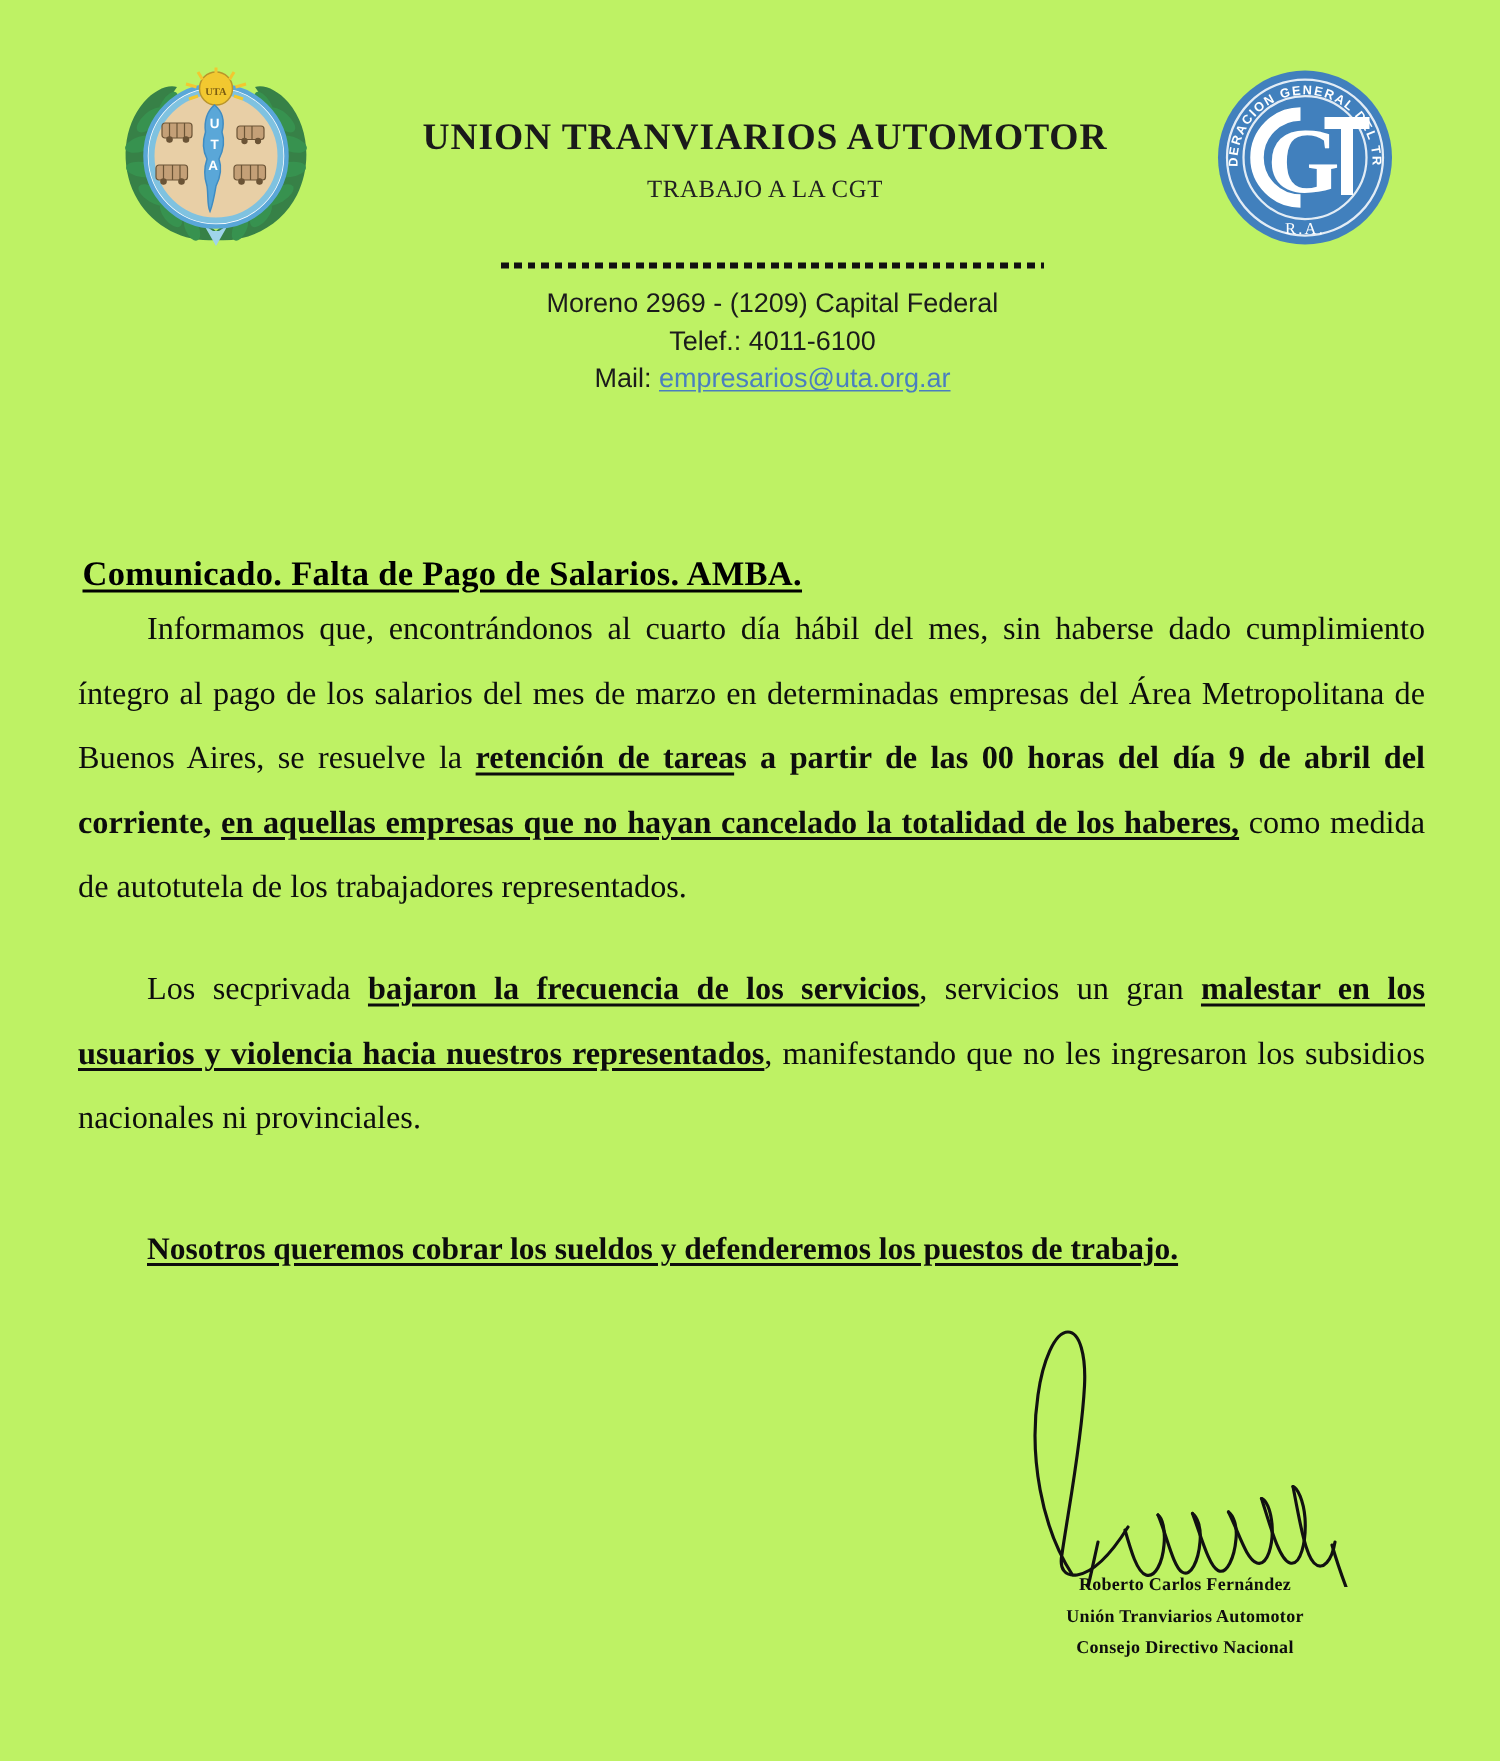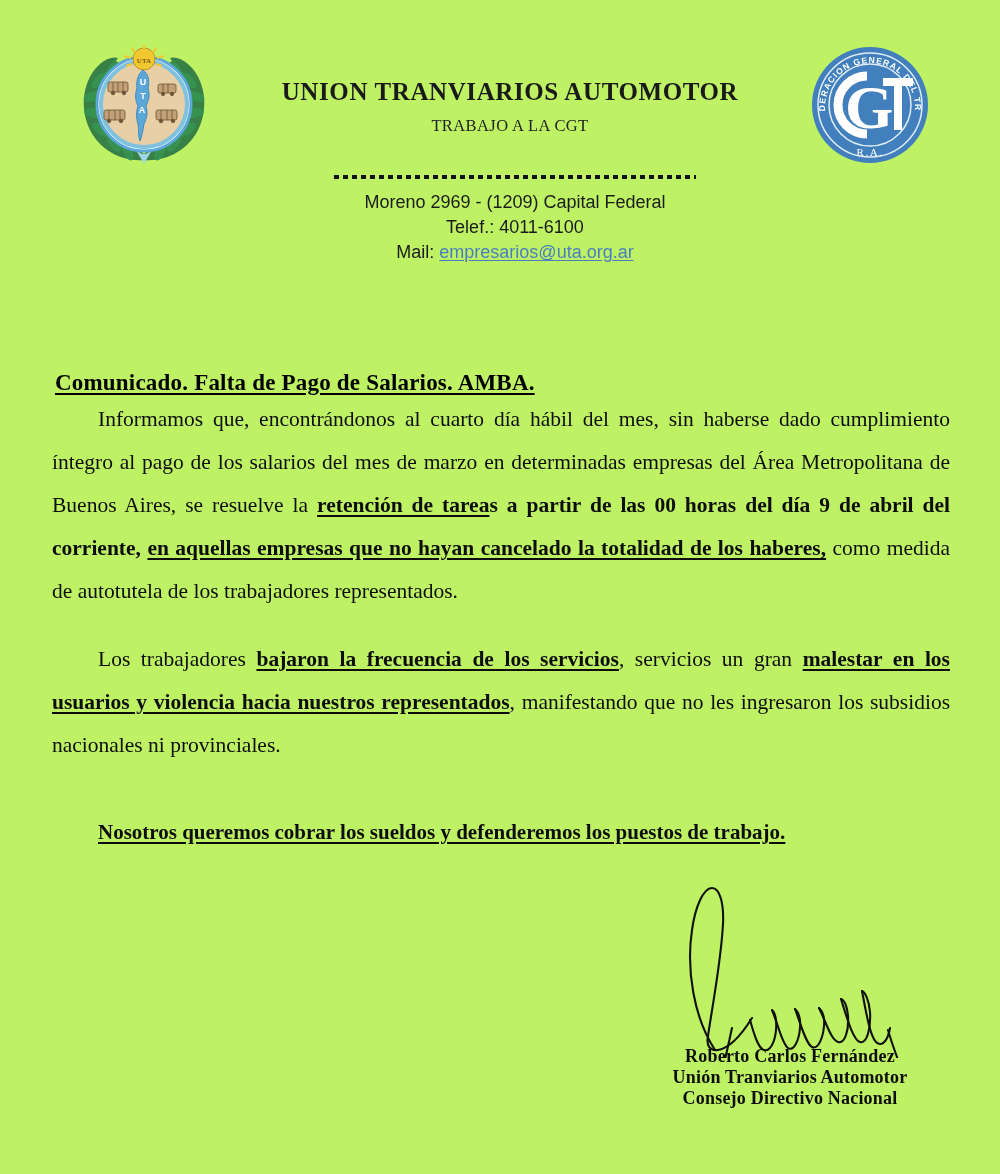--- a/index.html
+++ b/index.html
@@ -160,21 +160,21 @@
     height: 180px;
   }
   .sign-block {
     position: absolute;
     left: 0;
     top: 168px;
     width: 340px;
     text-align: center;
     font-family: "Liberation Serif", "DejaVu Serif", serif;
     font-weight: bold;
-    font-size: 18px;
+    font-size: 12px;
     line-height: 21px;
     color: #0d0d0d;
     letter-spacing: 0.2px;
   }
 </style>
 </head>
 <body>
 
 <div class="page">
 
@@ -308,21 +308,21 @@
     </div>
   </div>
 
   <div class="doc-title">Comunicado. Falta de Pago de Salarios. AMBA.</div>
 
   <div class="body-text">
     <p>
       <span>Informamos que, encontrándonos al cuarto día hábil del mes, sin haberse dado cumplimiento íntegro al pago de los salarios del mes de marzo en determinadas empresas del Área Metropolitana de Buenos Aires, se resuelve la </span><span class="bu">retención de tarea</span><span class="b">s a partir de las 00 horas del día 9 de abril del corriente, </span><span class="bu">en aquellas empresas que no hayan cancelado la totalidad de los haberes,</span><span> como medida de autotutela de los trabajadores representados.</span>
     </p>
     <p>
-      <span>Los trabajadores </span><span class="bu">bajaron la frecuencia de los servicios</span><span>, servicios un gran </span><span class="bu">malestar en los usuarios y violencia hacia nuestros representados</span><span>, manifestando que no les ingresaron los subsidios nacionales ni provinciales.</span>
+      <span>Los secprivada </span><span class="bu">bajaron la frecuencia de los servicios</span><span>, servicios un gran </span><span class="bu">malestar en los usuarios y violencia hacia nuestros representados</span><span>, manifestando que no les ingresaron los subsidios nacionales ni provinciales.</span>
     </p>
   </div>
 
   <div class="closing">
     <span class="line">Nosotros queremos cobrar los sueldos y defenderemos los puestos de trabajo.</span>
   </div>
 
   <div class="signature-area">
     <div class="signature-mark">
       <svg viewBox="0 0 340 180" width="340" height="180" aria-hidden="true">

